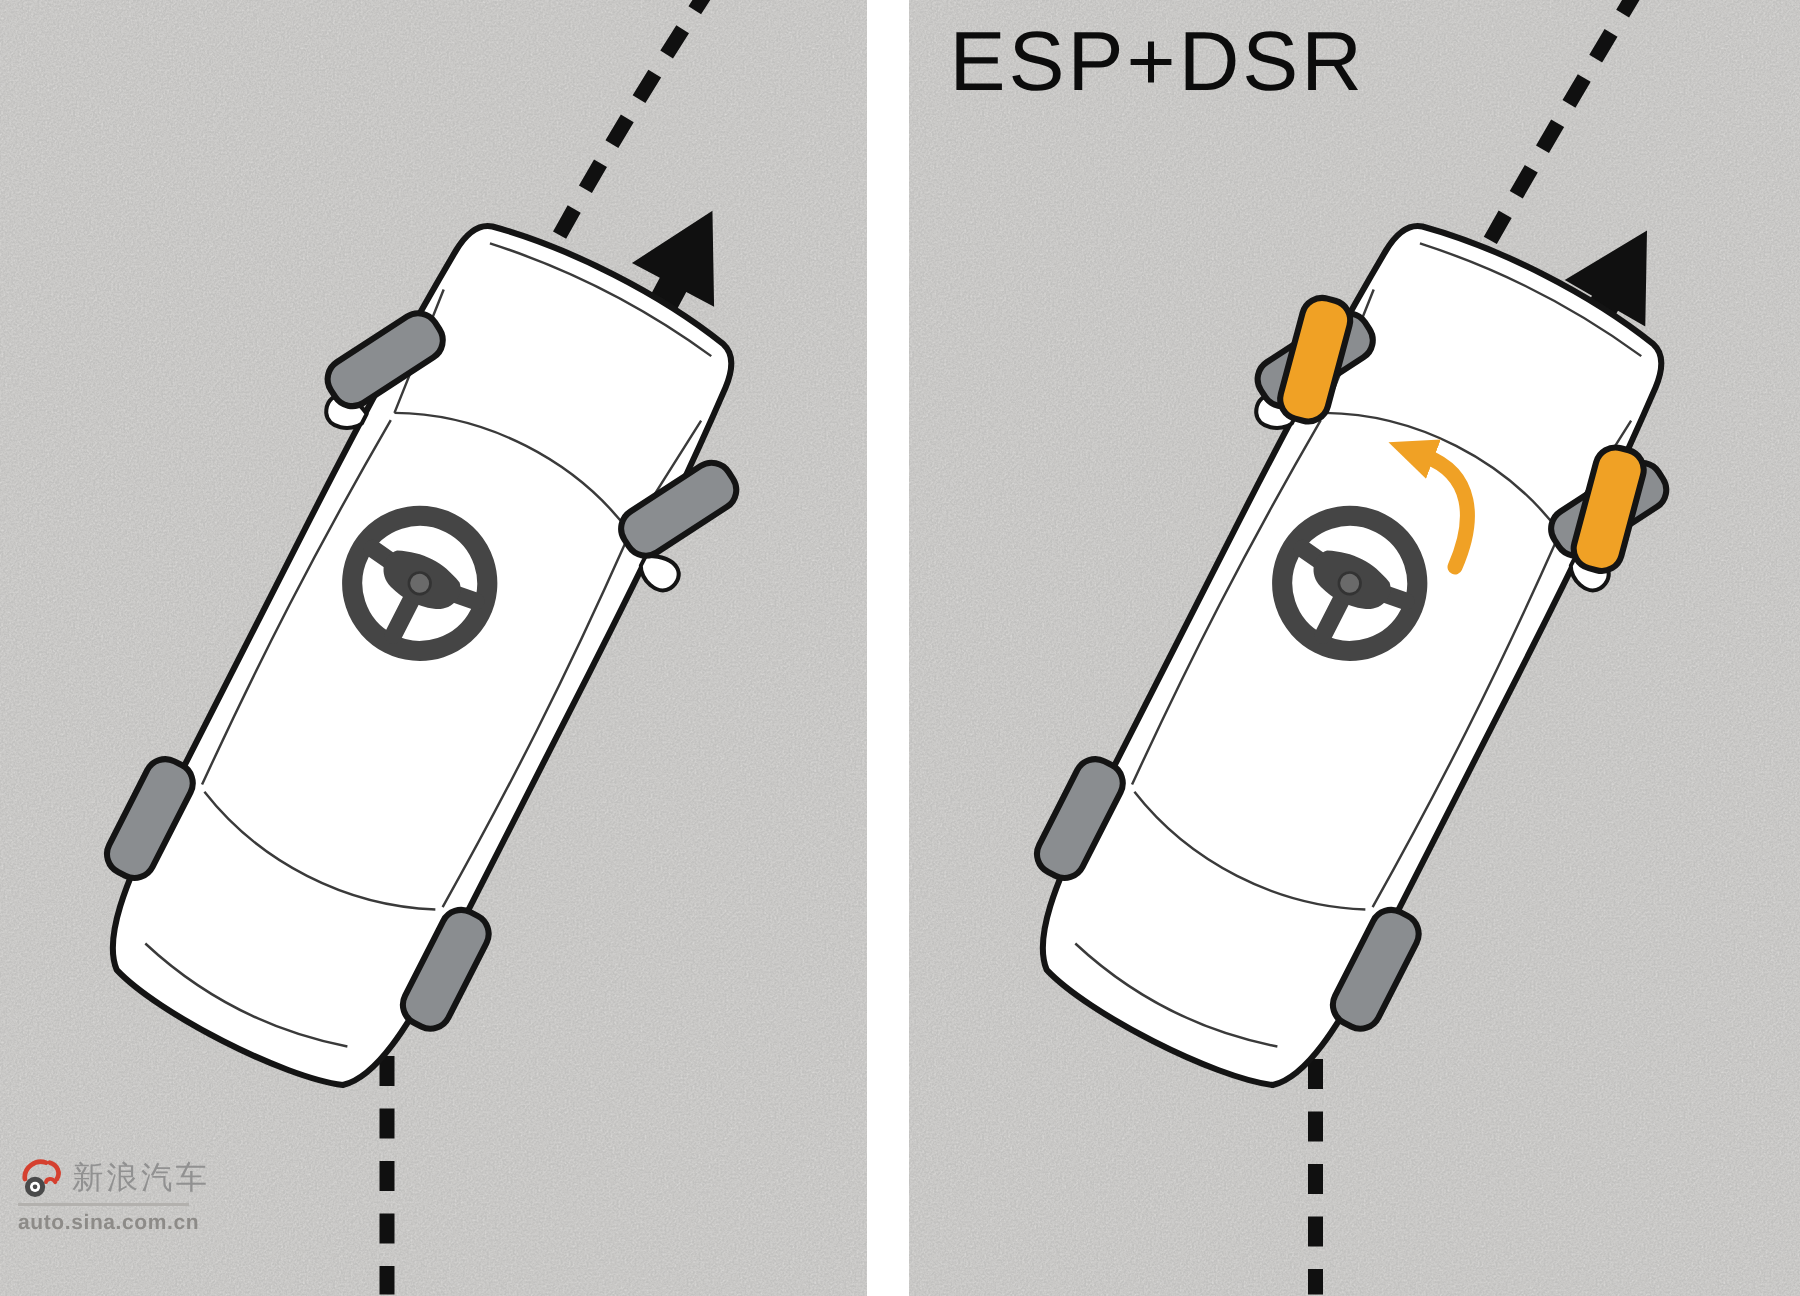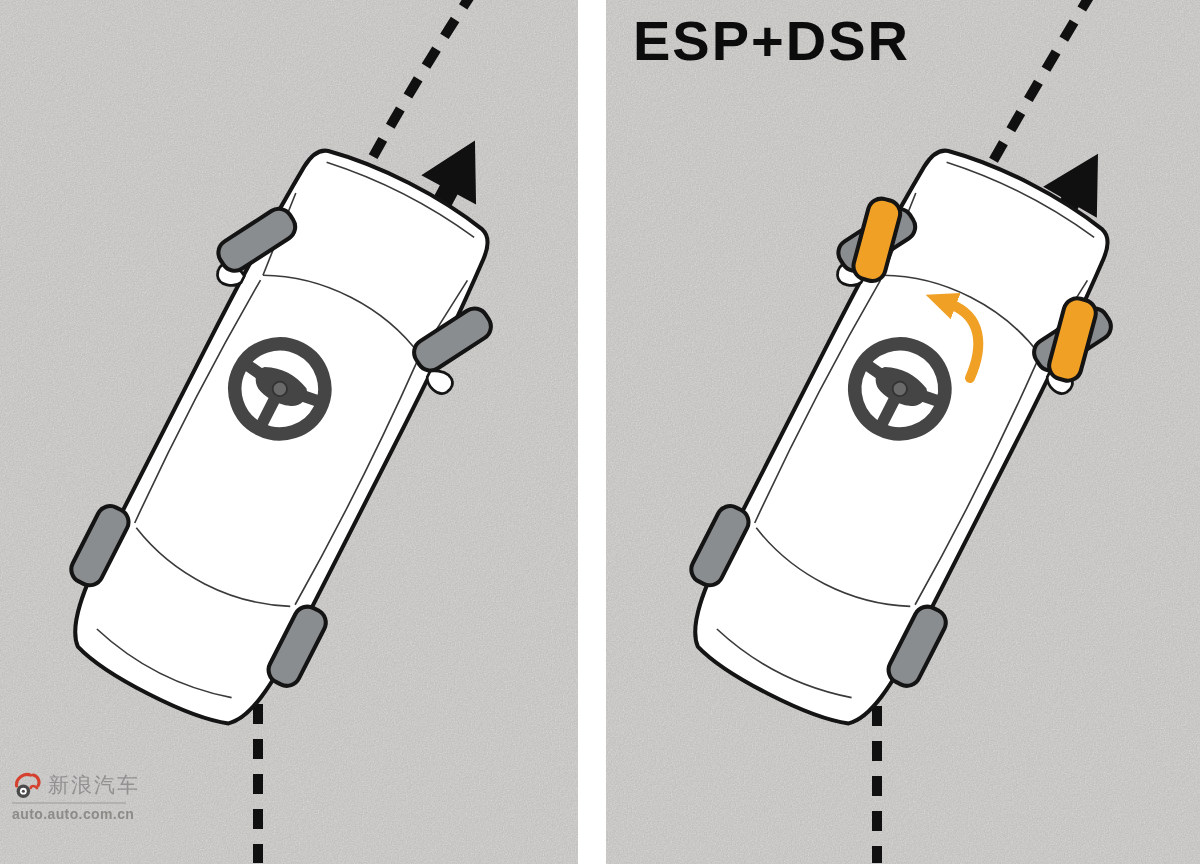--- a/index.html
+++ b/index.html
@@ -8,21 +8,21 @@
     background:#ffffff;
     font-family:"Liberation Sans", sans-serif;
   }
   .panel { position:absolute; top:0; height:864px; }
   #panel-left  { left:0;   width:578px; }
   #panel-right { left:606px; width:594px; }
   svg.scene { display:block; }
 
   .panel-title {
     position:absolute; left:633px; top:8px;
-    font-size:56px; font-weight:bold; color:#0c0c0c;
+    font-size:56px; font-weight:normal; color:#0c0c0c;
     letter-spacing:2px;
   }
 
   .watermark { position:absolute; left:12px; top:770px; width:130px; }
   .wm-row { display:flex; align-items:center; gap:6px; height:30px; }
   .wm-brand { font-size:21px; color:#919191; letter-spacing:2px; white-space:nowrap; }
   .wm-line { width:114px; border-top:2px solid #b3b1ae; margin:2px 0 2px 0; }
   .wm-url { font-size:14px; font-weight:bold; color:#8d8b88; letter-spacing:0.4px; }
 
   .body-path { fill:#ffffff; stroke:#141414; stroke-width:4.5; stroke-linejoin:round; }
@@ -137,14 +137,14 @@
       <path d="M 8,27 C 6,12 22,1 35,6" fill="none" stroke="#D5402F" stroke-width="6" stroke-linecap="round"></path>
       <path d="M 40,6 C 50,9 54,19 49,27" fill="none" stroke="#D5402F" stroke-width="6" stroke-linecap="round"></path>
       <path d="M 47,31 C 43,25 36,26 35,31" fill="none" stroke="#D5402F" stroke-width="5" stroke-linecap="round"></path>
       <circle cx="21" cy="37" r="13" fill="#4a4a4a"></circle>
       <circle cx="21" cy="37" r="6.5" fill="#ffffff"></circle>
       <circle cx="21" cy="37" r="3" fill="#4a4a4a"></circle>
     </svg>
     <span class="wm-brand">新浪汽车</span>
   </div>
   <div class="wm-line"></div>
-  <div class="wm-url">auto.auto.com.cn</div>
+  <div class="wm-url">auto.sina.com.cn</div>
 </div>
 
 </body></html>

